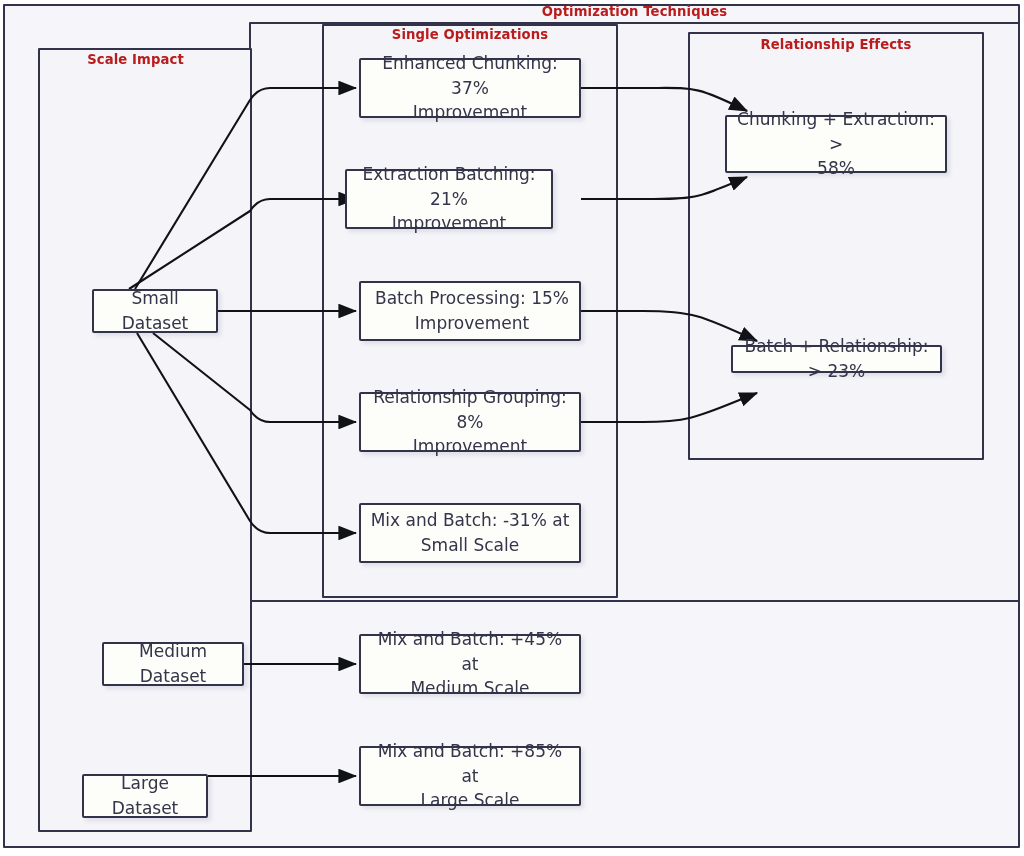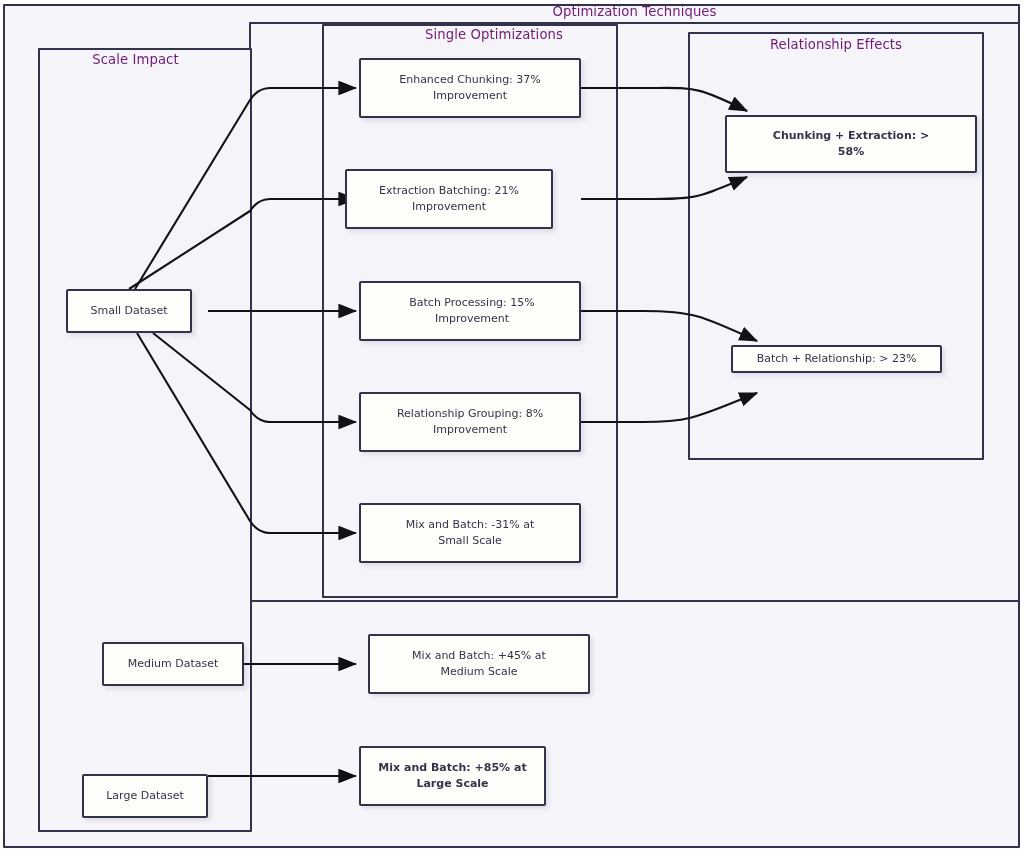--- a/index.html
+++ b/index.html
@@ -28,38 +28,39 @@
   }
   .subgraph.outerwrap {
     background: #f6f6fa;
   }
   .subgraph-title {
     position: absolute;
     left: 0;
     right: 0;
     text-align: center;
     font-size: 13.2px;
-    color: #701a75;
+    color: #b91c1c;
     letter-spacing: 0.1px;
     white-space: nowrap;
+    font-weight: bold;
   }
   
   .node {
     position: absolute;
     box-sizing: border-box;
     border: 2px solid #32324b;
     background: #fdfdfa;
     border-radius: 2px;
     box-shadow: 3px 3px 4px rgba(80,80,110,0.13);
     display: flex;
     align-items: center;
     justify-content: center;
     text-align: center;
     color: #34344a;
-    font-size: 11px;
+    font-size: 17px;
     line-height: 1.45;
     padding: 2px 8px;
   }
   .node span {
     display: block;
     width: 100%;
   }
   
   #edges {
     position: absolute;
@@ -84,21 +85,21 @@
 
   <div class="subgraph outerwrap" id="outer-frame" style="left: 3px; top: 4px; width: 1017px; height: 844px;"></div>
 
   <div class="subgraph" id="sg-optimization-techniques" style="left: 249px; top: 22px; width: 771px; height: 580px;"></div>
   <div class="subgraph" id="sg-scale-impact" style="left: 38px; top: 48px; width: 214px; height: 784px;"></div>
   <div class="subgraph" id="sg-single-optimizations" style="left: 322px; top: 24px; width: 296px; height: 574px;"></div>
   <div class="subgraph" id="sg-synergistic-effects" style="left: 688px; top: 32px; width: 296px; height: 428px;"></div>
 
   <div class="subgraph-title" id="t-optimization-techniques" style="left: 249px; width: 771px; top: 4px;">Optimization Techniques</div>
   <div class="subgraph-title" id="t-scale-impact" style="left: 28px; width: 215px; top: 52px;">Scale Impact</div>
-  <div class="subgraph-title" id="t-single-optimizations" style="left: 322px; width: 296px; top: 27px; padding-left: 24px;">Single Optimizations</div>
+  <div class="subgraph-title" id="t-single-optimizations" style="left: 322px; width: 296px; top: 27px;">Single Optimizations</div>
   <div class="subgraph-title" id="t-synergistic-effects" style="left: 688px; width: 296px; top: 37px;">Relationship Effects</div>
 
   <svg id="edges" viewBox="0 0 1024 856" xmlns="http://www.w3.org/2000/svg">
     <defs>
       <marker id="arrowhead" markerWidth="9" markerHeight="7" refX="8.4" refY="3.5" orient="auto" markerUnits="strokeWidth">
         <polygon points="0 0, 9 3.5, 0 7" fill="#111118"></polygon>
       </marker>
     </defs>
     <g id="edge-paths">
         <path class="edge" d="M 135 289 L 250 100 Q 258 88 270 88 L 356 88" marker-end="url(#arrowhead)"></path>
@@ -108,21 +109,21 @@
         <path class="edge" d="M 137 333 L 250 521 Q 258 533 270 533 L 356 533" marker-end="url(#arrowhead)"></path>
         <path class="edge" d="M 216 664 L 356 664" marker-end="url(#arrowhead)"></path>
         <path class="edge" d="M 208 776 L 356 776" marker-end="url(#arrowhead)"></path>
         <path class="edge" d="M 581 88 L 645 88 C 693 88 695 85 747 111" marker-end="url(#arrowhead)"></path>
         <path class="edge" d="M 581 199 L 645 199 C 697 199 695 199 747 177" marker-end="url(#arrowhead)"></path>
         <path class="edge" d="M 581 311 L 643 311 C 691 311 701 315 757 341" marker-end="url(#arrowhead)"></path>
         <path class="edge" d="M 581 422 L 643 422 C 693 422 701 415 757 393" marker-end="url(#arrowhead)"></path>
       </g>
   </svg>
 
-  <div class="node" id="n-small-dataset" style="left: 66px; top: 289px; width: 126px; height: 44px;">
+  <div class="node" id="n-small-dataset" style="left: 92px; top: 289px; width: 126px; height: 44px;">
       <span>Small Dataset</span>
     </div>
   <div class="node" id="n-medium-dataset" style="left: 74px; top: 642px; width: 142px; height: 44px; margin-left: 28px;">
       <span>Medium Dataset</span>
     </div>
   <div class="node" id="n-large-dataset" style="left: 82px; top: 774px; width: 126px; height: 44px;">
       <span>Large Dataset</span>
     </div>
   <div class="node" id="n-enhanced-chunking" style="left: 359px; top: 58px; width: 222px; height: 60px;">
       <span>Enhanced Chunking: 37%<br>Improvement</span>
@@ -132,26 +133,26 @@
     </div>
   <div class="node" id="n-batch-processing" style="left: 359px; top: 281px; width: 222px; height: 60px; padding-left: 12px;">
       <span>Batch Processing: 15%<br>Improvement</span>
     </div>
   <div class="node" id="n-relationship-grouping" style="left: 359px; top: 392px; width: 222px; height: 60px; text-align: center;">
       <span>Relationship Grouping: 8%<br>Improvement</span>
     </div>
   <div class="node" id="n-mix-batch-small" style="left: 359px; top: 503px; width: 222px; height: 60px;">
       <span>Mix and Batch: -31% at<br>Small Scale</span>
     </div>
-  <div class="node" id="n-mix-batch-medium" style="left: 359px; top: 634px; width: 222px; height: 60px; margin-left: 9px;">
+  <div class="node" id="n-mix-batch-medium" style="left: 359px; top: 634px; width: 222px; height: 60px;">
       <span>Mix and Batch: +45% at<br>Medium Scale</span>
     </div>
-  <div class="node" id="n-mix-batch-large" style="left: 359px; top: 746px; width: 187px; height: 60px; font-weight: bold;">
+  <div class="node" id="n-mix-batch-large" style="left: 359px; top: 746px; width: 222px; height: 60px;">
       <span>Mix and Batch: +85% at<br>Large Scale</span>
     </div>
-  <div class="node" id="n-chunking-extraction" style="left: 725px; top: 115px; width: 252px; height: 58px; font-weight: bold;">
+  <div class="node" id="n-chunking-extraction" style="left: 725px; top: 115px; width: 222px; height: 58px;">
       <span>Chunking + Extraction: &gt;<br>58%</span>
     </div>
   <div class="node" id="n-batch-relationship" style="left: 731px; top: 345px; width: 211px; height: 28px;">
       <span>Batch + Relationship: &gt; 23%</span>
     </div>
 
 </div>
 
 </body></html>

